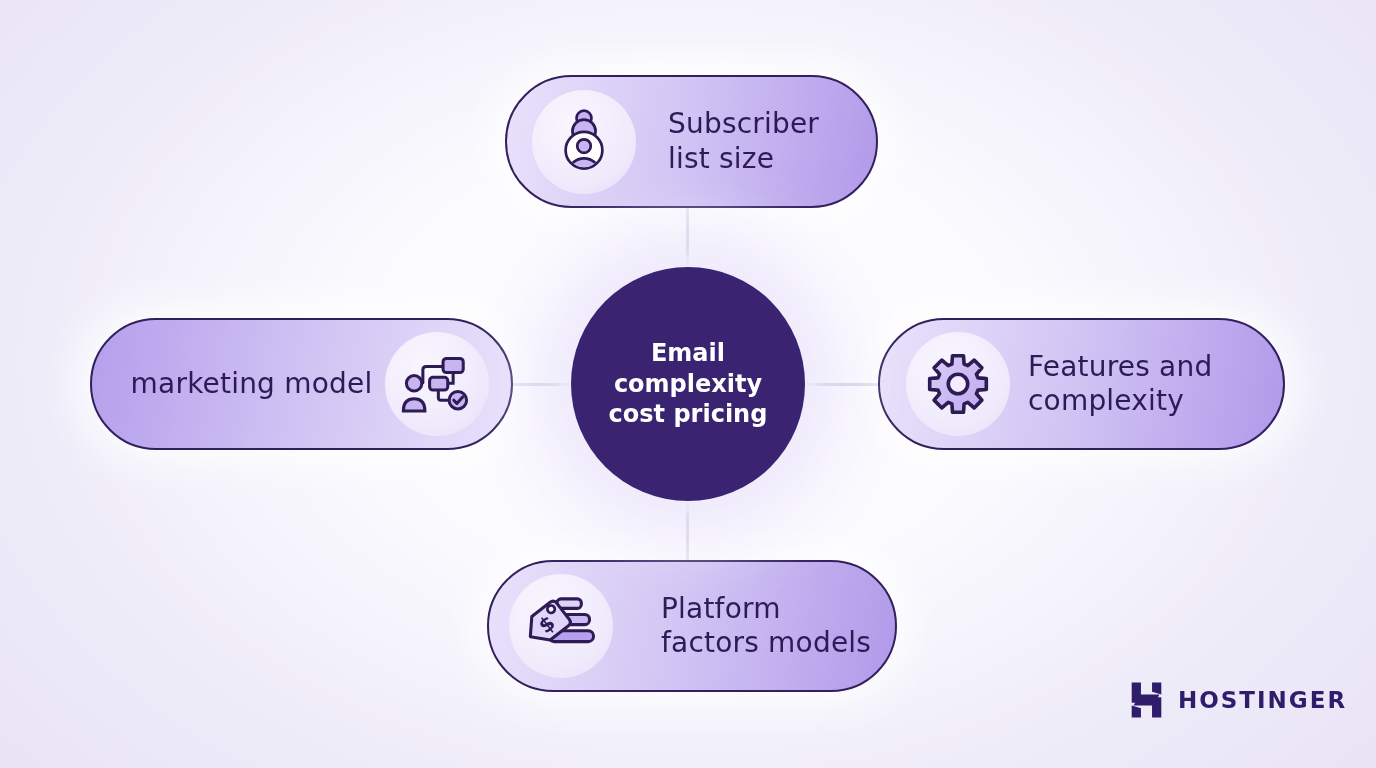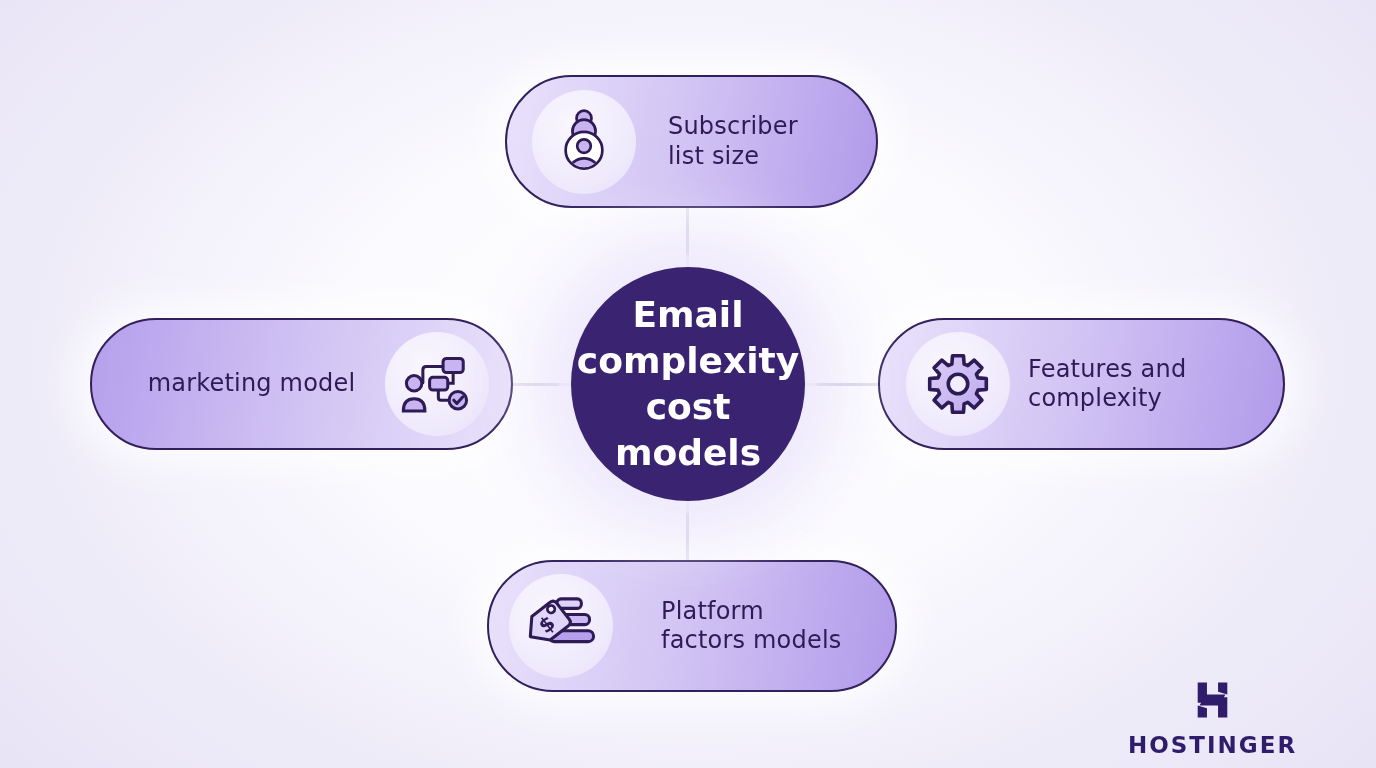--- a/index.html
+++ b/index.html
@@ -34,47 +34,47 @@
   #pill-left   { left:90px;  top:318px; width:423px; height:132px; }
   #pill-right  { left:878px; top:318px; width:407px; height:132px; }
   #pill-bottom { left:487px; top:560px; width:410px; height:132px; }
 
   .badge {
     width:104px; height:104px; border-radius:50%; flex:0 0 auto;
     background:radial-gradient(circle at 38% 32%, #f9f6fe 0%, #f1ecfc 55%, #e8e0fa 100%);
     display:flex; align-items:center; justify-content:center;
   }
   .pill-label {
-    font-size:24px; color:#2d1a56; line-height:1.22; letter-spacing:0.2px;
+    font-size:28px; color:#2d1a56; line-height:1.22; letter-spacing:0.2px;
   }
   .pill-label span { display:block; }
   #pill-top .badge    { margin-left:25px; }
   #pill-top .pill-label { margin-left:32px; }
   #pill-right .badge  { margin-left:26px; }
   #pill-right .pill-label { margin-left:18px; }
   #pill-bottom .badge { margin-left:20px; }
   #pill-bottom .pill-label { margin-left:48px; }
   #pill-left .pill-label { flex:1; text-align:center; padding-left:26px; }
   #pill-left .badge { margin-right:22px; }
 
   
   .center-circle {
     position:absolute; z-index:3;
     left:571px; top:267px; width:234px; height:234px; border-radius:50%;
     background:#3a2472;
     display:flex; align-items:center; justify-content:center; text-align:center;
-    color:#ffffff; font-weight:bold; font-size:36px; line-height:1.28;
+    color:#ffffff; font-weight:bold; font-size:24px; line-height:1.28;
     box-shadow:0 0 0 12px rgba(240,236,252,0.55), 0 0 70px 38px rgba(236,231,252,0.95);
   }
   .center-circle span { display:block; }
 
   
   .brand {
     position:absolute; z-index:4; left:1128px; top:681px;
-    display:flex; align-items:center; gap:13px;flex-direction:column;
+    display:flex; align-items:center; gap:13px;
   }
   .brand-name {
     font-size:23px; font-weight:bold; letter-spacing:2px; color:#2f1c6a;
   }
 
   svg { display:block; }
 </style>
 </head>
 <body>
 
@@ -82,21 +82,21 @@
 
   <div id="conn-top" class="connector v"></div>
   <div id="conn-bottom" class="connector v"></div>
   <div id="conn-left" class="connector h"></div>
   <div id="conn-right" class="connector h"></div>
 
   <div class="center-circle">
     <div>
       <span>Email</span>
       <span>complexity</span>
-      <span>cost models</span>
+      <span>cost pricing</span>
     </div>
   </div>
 
   <div id="pill-top" class="pill grad-right">
     <div class="badge">
       <svg width="68" height="68" viewBox="0 0 100 100">
         <g stroke="#2e1a54" stroke-width="4">
           <circle cx="50" cy="15" r="11" fill="#c7b4f1"></circle>
           <circle cx="50" cy="34" r="17" fill="#c7b4f1"></circle>
           <circle cx="50" cy="62" r="27" fill="#ffffff"></circle>

